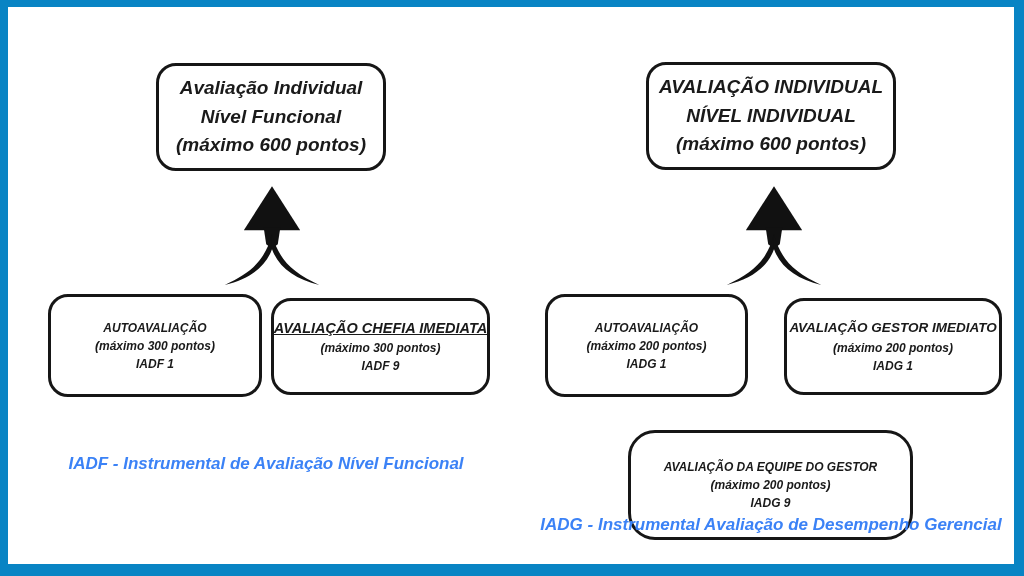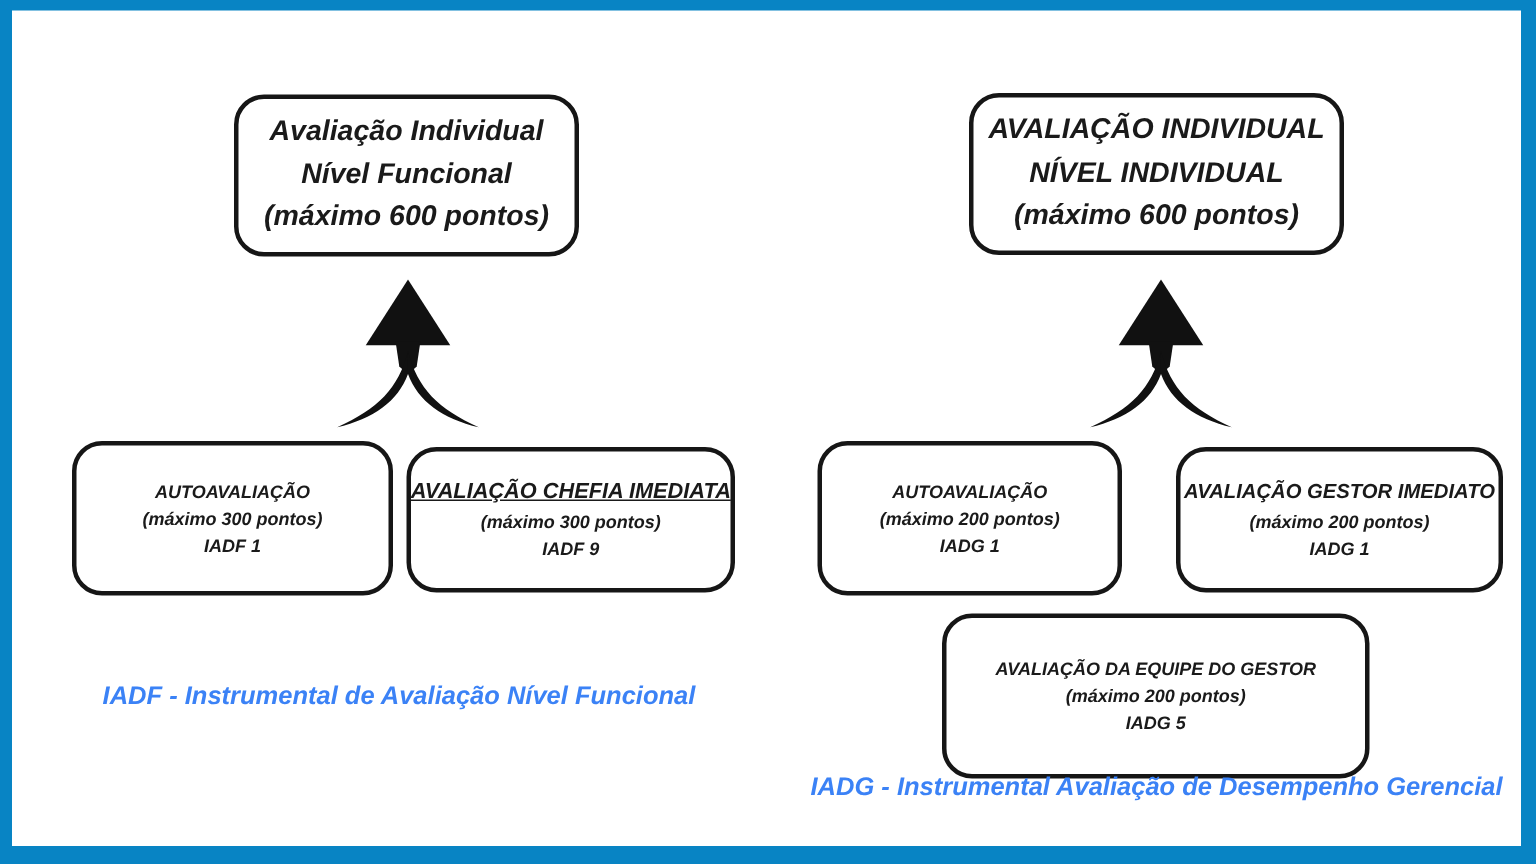--- a/index.html
+++ b/index.html
@@ -51,21 +51,21 @@
   #l-top   { left: 148px; top: 56px;  width: 230px; height: 108px; }
   #l-arrow { left: 206px; top: 168px; }
   #l-b1    { left: 40px;  top: 287px; width: 214px; height: 103px; }
   #l-b2    { left: 263px; top: 291px; width: 219px; height: 97px;  }
   #l-cap   { left: 18px;  top: 447px; width: 480px; }
   
   #r-top   { left: 638px; top: 55px;  width: 250px; height: 108px; }
   #r-arrow { left: 708px; top: 168px; }
   #r-b1    { left: 537px; top: 287px; width: 203px; height: 103px; }
   #r-b2    { left: 776px; top: 291px; width: 218px; height: 97px;  }
-  #r-b3    { left: 620px; top: 402px; width: 285px; height: 110px; }
+  #r-b3    { left: 620px; top: 423px; width: 285px; height: 110px; border-radius: 27px; }
   #r-cap   { left: 518px; top: 508px; width: 490px; }
 </style>
 </head>
 <body>
 
 <div id="stage">
 
   <div class="box" id="l-top">
     <div class="ln fs-lg">Avaliação Individual</div>
     <div class="ln fs-lg">Nível Funcional</div>
@@ -118,18 +118,18 @@
 
   <div class="box" id="r-b2">
     <div class="ln fs-xs">AVALIAÇÃO GESTOR IMEDIATO</div>
     <div class="ln fs-md">(máximo 200 pontos)</div>
     <div class="ln fs-md">IADG 1</div>
   </div>
 
   <div class="box" id="r-b3">
     <div class="ln fs-md">AVALIAÇÃO DA EQUIPE DO GESTOR</div>
     <div class="ln fs-md">(máximo 200 pontos)</div>
-    <div class="ln fs-md">IADG 5</div>
+    <div class="ln fs-md">IADG 9</div>
   </div>
 
   <div class="caption" id="r-cap">IADG - Instrumental Avaliação de Desempenho Gerencial</div>
 
 </div>
 
 </body></html>

